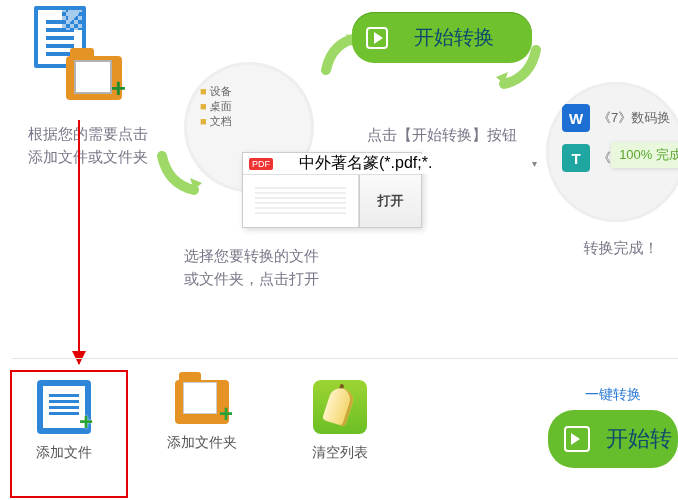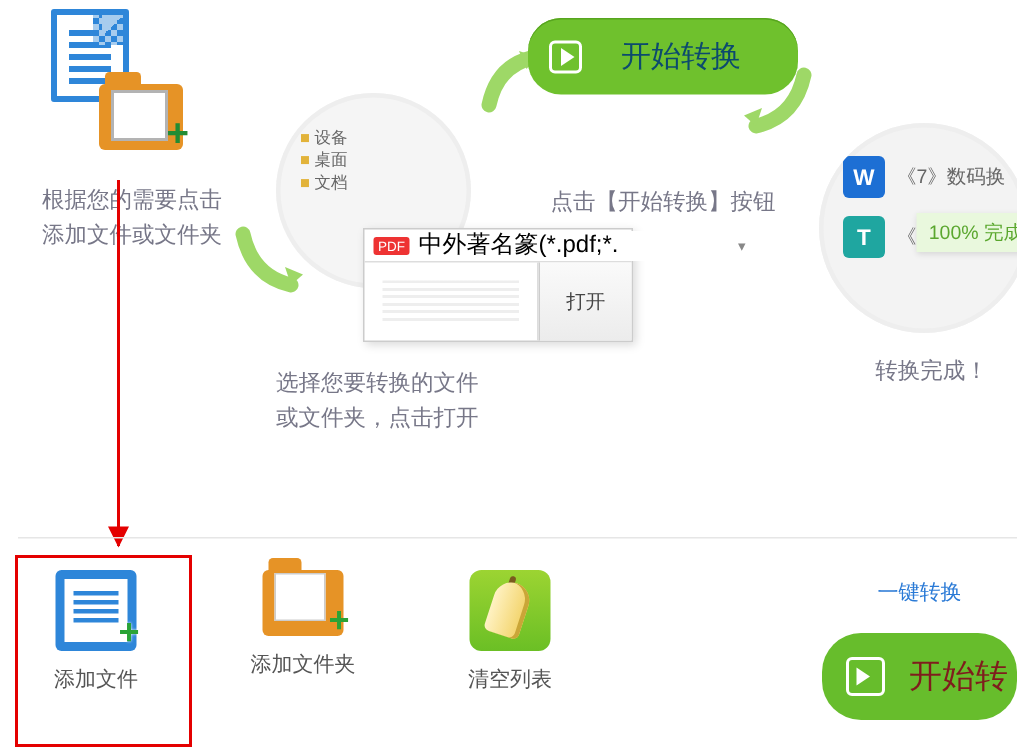--- a/index.html
+++ b/index.html
@@ -45,24 +45,24 @@
   .folderLines{position:absolute;left:14px;top:12px;width:26px;height:2px;background:#b3b3b3;
     box-shadow:0 5px 0 #b3b3b3,0 10px 0 #b3b3b3,0 15px 0 #b3b3b3;}
   .folderPlus{position:absolute;right:-4px;bottom:-4px;color:#228c34;font-size:26px;font-weight:bold;}
 
   
   .circle { width:130px;height:130px;border-radius:50%;background:#f5f5f5;box-shadow:inset 0 0 0 3px #eee;position:relative;overflow:hidden;text-align:center;}
   .fileList{position:absolute;left:16px;top:22px;font-size:11px;color:#666;}
   .fileList div::before{content:'■ ';color:#e2b33a;}
   .popup{position:absolute;left:58px;top:90px;width:180px;height:76px;background:#fff;border:1px solid #ccc;
     box-shadow:2px 2px 6px rgba(0,0,0,.15);}
-  .popup .titlebar{height:22px;display:flex;align-items:center;font-size:11px;padding:0 6px;gap:4px;border-bottom:1px solid #ddd;}
+  .popup .titlebar{height:22px;display:flex;align-items:center;font-size:11px;padding:0 6px;gap:24px;border-bottom:1px solid #ddd;}
   .popup .titlebar .pdfIco{background:#e33;color:#fff;font-size:9px;padding:1px 3px;border-radius:2px;}
   .popup .titlebar input{flex:1;border:none;font-size:16px;outline:none;}
-  .popup .body{display:flex;height:52px;}
+  .popup .body{display:flex;height:52px;font-weight:bold;}
   .popup .left{flex:1;border-right:1px solid #ddd;position:relative;}
   .popup .left::after{content:'';position:absolute;inset:12px;background:repeating-linear-gradient(#eee,#eee 2px,transparent 2px,transparent 5px);filter:blur(.3px);}
   .openBtn{width:62px;display:flex;align-items:center;justify-content:center;font-size:13px;color:#444;border-left:1px solid #ccc;background:linear-gradient(#fafafa,#ececec);}
 
   
   .startBar{background:#6fc12d;color:#0c4a6e;border-radius:22px;padding:12px 22px 12px 46px;
     font-size:20px;position:relative;box-shadow:0 1px 0 #57a51f inset;}
   .startBar .playIco{position:absolute;left:14px;top:50%;transform:translateY(-50%);
     width:22px;height:22px;border:2px solid #fff;border-radius:4px;display:flex;align-items:center;justify-content:center;}
   .startBar .playIco::after{content:'';border-left:9px solid #fff;border-top:6px solid transparent;border-bottom:6px solid transparent;margin-left:2px;}
@@ -105,22 +105,22 @@
 
   
   .iClear{background:linear-gradient(#9cd432,#6bbf25);border-radius:8px;}
   .iClear::after{content:'';position:absolute;left:14px;top:8px;width:24px;height:36px;
     background:linear-gradient(90deg,#fff2c3,#f2d266);border-radius:12px 12px 4px 4px;
     transform:rotate(18deg);box-shadow:inset -3px 0 0 #caa638;}
   .iClear::before{content:'';position:absolute;left:26px;top:4px;width:4px;height:10px;background:#7a5b1e;border-radius:2px;transform:rotate(18deg);}
 
   .spacer{flex:1;}
   .oneKey{color:#2a7ad6;font-size:14px;margin-right:0;margin-top:6px;}
-  .startBtnBottom{background:#67bd2c;color:#7f1d1d;font-size:22px;border-radius:26px;
-    padding:14px 2px 14px 54px;position:relative;margin-top:18px;min-width:130px;}
+  .startBtnBottom{background:#67bd2c;color:#0c4a6e;font-size:22px;border-radius:26px;
+    padding:14px 2px 14px 54px;position:relative;margin-top:6px;min-width:130px;}
   .startBtnBottom::before{content:'';position:absolute;left:16px;top:50%;transform:translateY(-50%);
     width:22px;height:22px;border:2px solid #fff;border-radius:4px;}
   .startBtnBottom::after{content:'';position:absolute;left:23px;top:50%;transform:translateY(-50%);
     border-left:9px solid #fff;border-top:6px solid transparent;border-bottom:6px solid transparent;}
 </style>
 </head>
 <body>
 
 <div class="steps">
 

